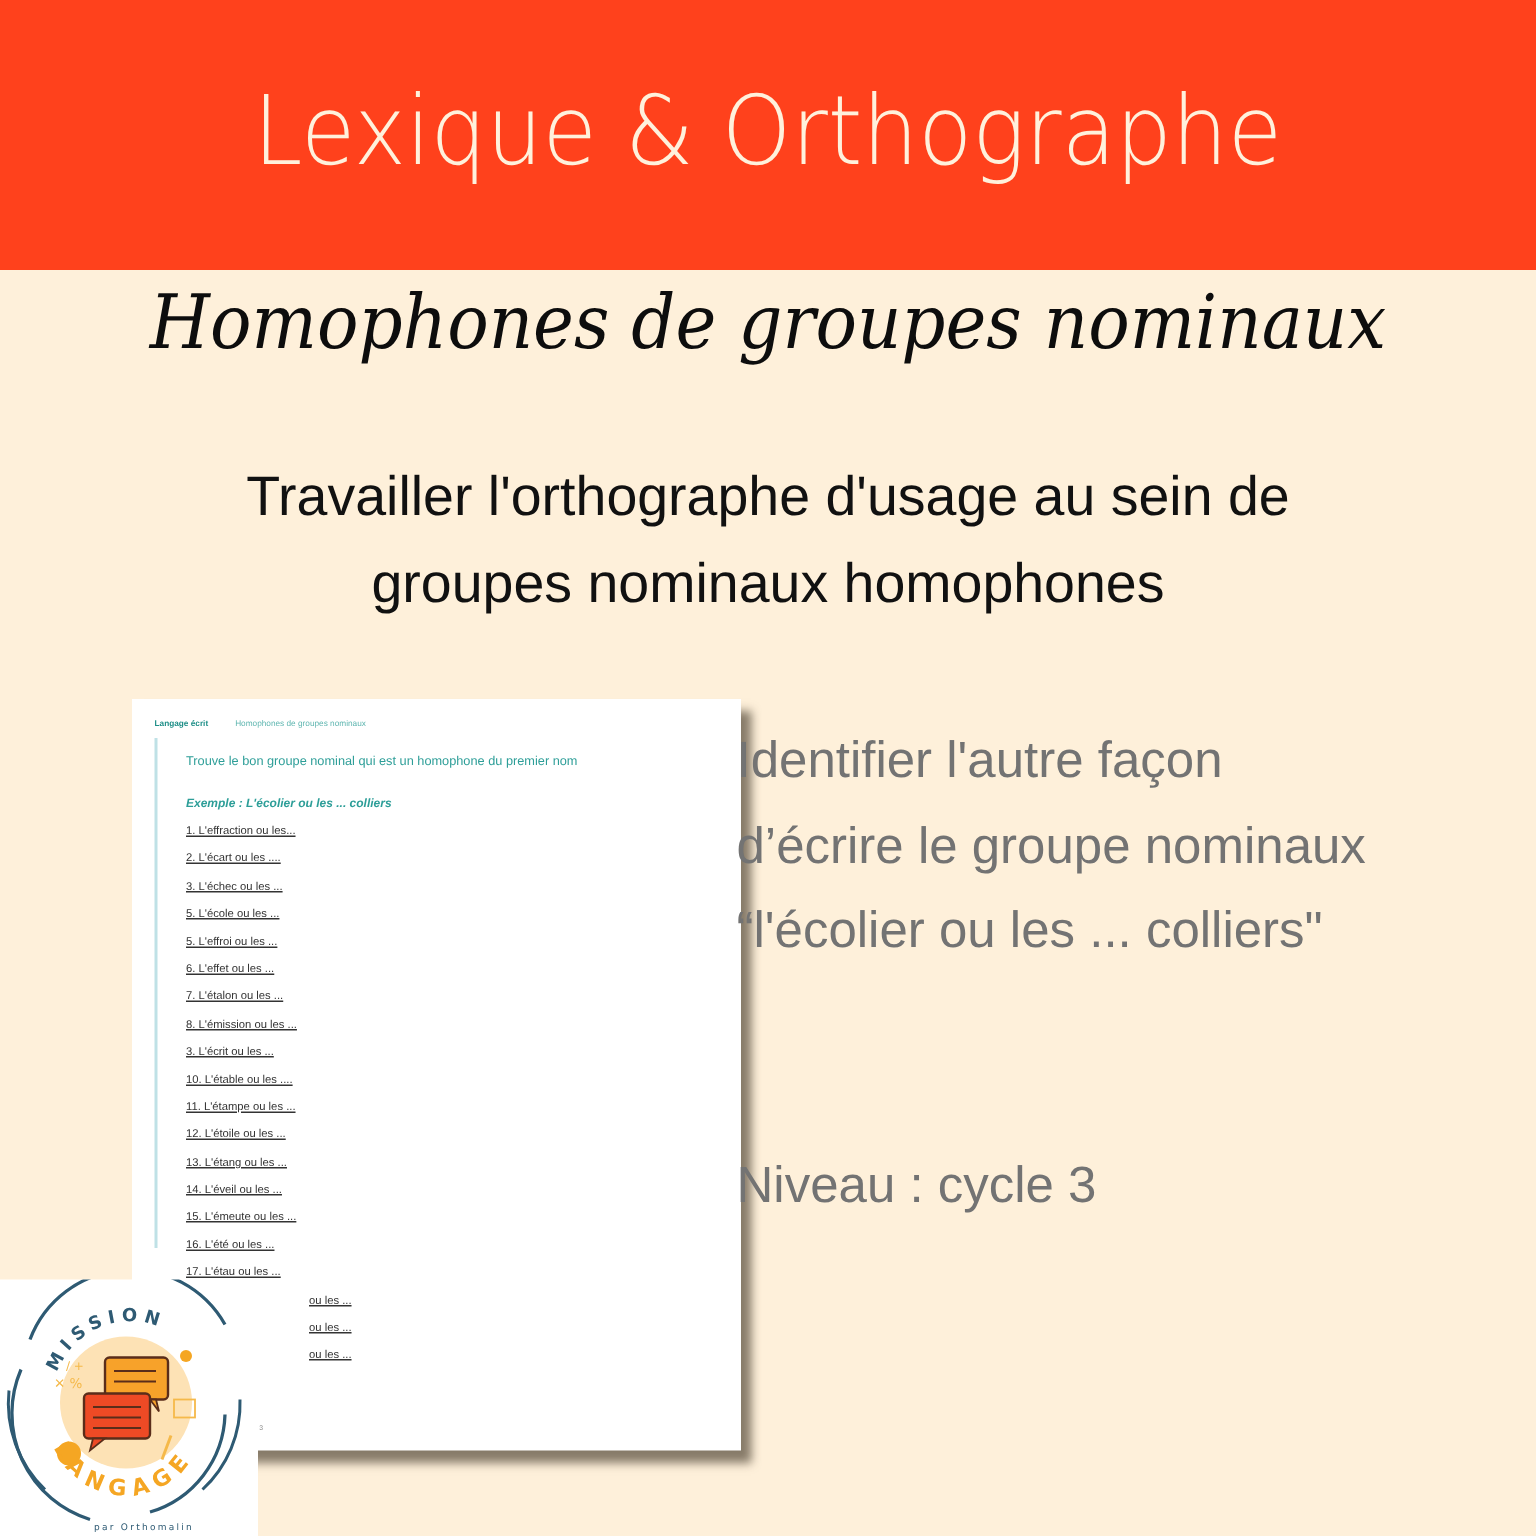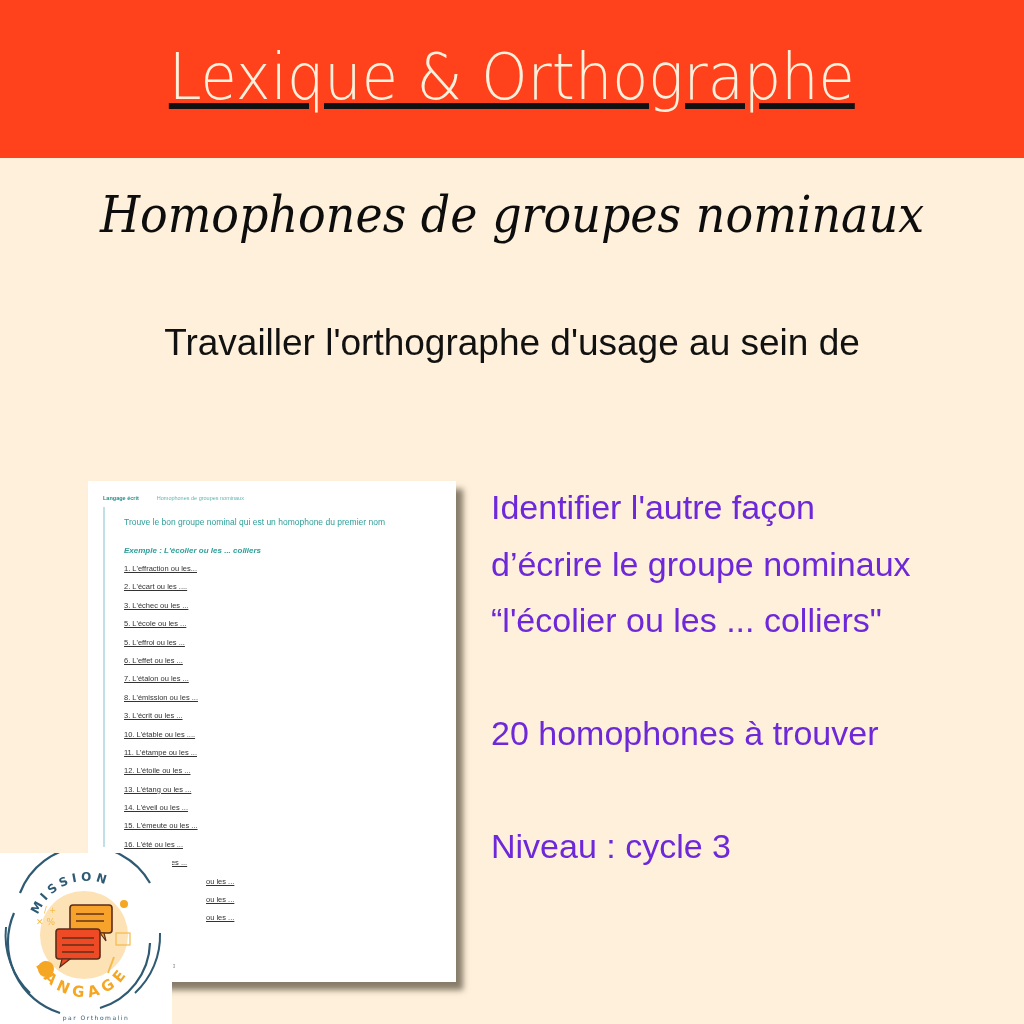--- a/index.html
+++ b/index.html
@@ -4,23 +4,23 @@
   <style>
     * { box-sizing: border-box; margin: 0; padding: 0; }
     html, body { width: 1024px; height: 1024px; overflow: hidden; }
     body {
       background: #fef0da;
       font-family: "Liberation Sans", sans-serif;
       position: relative;
       color: #111;
     }
     .header {
-      position: absolute; left: 0; top: 0; width: 1024px; height: 158px;
+      position: absolute; left: 0; top: 0; width: 1024px; height: 180px;
       background: #ff411c;
-      display: flex; align-items: center; justify-content: center; text-decoration: underline;
+      display: flex; align-items: center; justify-content: center;
     }
     .header-title {
       color: #fff1dc;
       font-family: "DejaVu Sans", sans-serif;
       font-weight: 300;
       font-size: 64px;
       letter-spacing: 0px;
       transform: scaleX(0.92);
       margin-top: -4px;
     }
@@ -33,27 +33,25 @@
       color: #0d0d0d;
       transform: scaleX(0.92);
     }
     .subtitle {
       position: absolute; left: 0; top: 302px; width: 1024px;
       text-align: center;
       font-family: "Liberation Sans", sans-serif;
       font-size: 37px;
       line-height: 58px;
       color: #111;
-      margin-top: 12px;
     }
     .doc-wrap {
-      position: absolute; left: 88px; top: 466px; width: 368px; height: 501px;
+      position: absolute; left: 88px; top: 466px; width: 406px; height: 501px;
       background: #ffffff;
       box-shadow: 7px 8px 6px rgba(70,60,45,0.65);
-      margin-top: 15px;
     }
     .doc-header {
       position: absolute; left: 15px; top: 14px;
       font-size: 5.5px; color: #1f8f88; display: flex; gap: 18px;
     }
     .doc-header .bold { font-weight: bold; }
     .doc-header .light { color: #5fb6b0; }
     .doc-bar {
       position: absolute; left: 15px; top: 26px; width: 1.5px; height: 340px;
       background: #bfe1e6;
@@ -75,41 +73,42 @@
     }
     .doc-footer {
       position: absolute; left: 15px; top: 483px;
       font-size: 4.5px; color: #888;
     }
     .right-text {
       position: absolute; left: 491px; top: 479px; width: 520px;
       font-family: "Liberation Sans", sans-serif;
       font-size: 34px;
       line-height: 56.5px;
-      color: #6d28d9;
+      color: #737373;
     }
     .right-text p { white-space: nowrap; }
     .right-text .gap { height: 56.5px; }
     .logo-box {
       position: absolute; left: 0; top: 853px; width: 172px; height: 171px;
       background: #ffffff;
     }
     .logo-box svg { position: absolute; left: 0; top: 0; }
   </style>
 </head>
 <body>
 
 <div class="header">
   <div class="header-title">Lexique &amp; Orthographe</div>
 </div>
 
 <div class="main-title">Homophones de groupes nominaux</div>
 
 <div class="subtitle">
   <div>Travailler l'orthographe d'usage au sein de</div>
+  <div>groupes nominaux homophones</div>
 </div>
 
 <div class="doc-wrap">
   <div class="doc-header">
     <span class="bold">Langage écrit</span>
     <span class="light">Homophones de groupes nominaux</span>
   </div>
   <div class="doc-bar"></div>
   <div class="doc-instruction">Trouve le bon groupe nominal qui est un homophone du premier nom</div>
   <div class="doc-example">Exemple : L'écolier ou les ... colliers</div>
@@ -136,21 +135,20 @@
     <li style="padding-left:82px">ou les ...</li>
   </ul>
   <div class="doc-footer">...e.fr - 2026 - fiche n°41 - page 2 / 3</div>
 </div>
 
 <div class="right-text">
   <p>Identifier l'autre façon</p>
   <p>d’écrire le groupe nominaux</p>
   <p> “l'écolier ou les ... colliers"</p>
   <div class="gap"></div>
-  <p>20 homophones à trouver</p>
   <div class="gap"></div>
   <p>Niveau : cycle 3</p>
 </div>
 
 <div class="logo-box">
   <svg width="172" height="171" viewBox="0 0 172 171">
     <defs>
       <path id="arcTop" d="M 38 62 A 52 52 0 0 1 128 48"></path>
       <path id="arcBot" d="M 36 112 A 52 52 0 0 0 132 112"></path>
     </defs>

